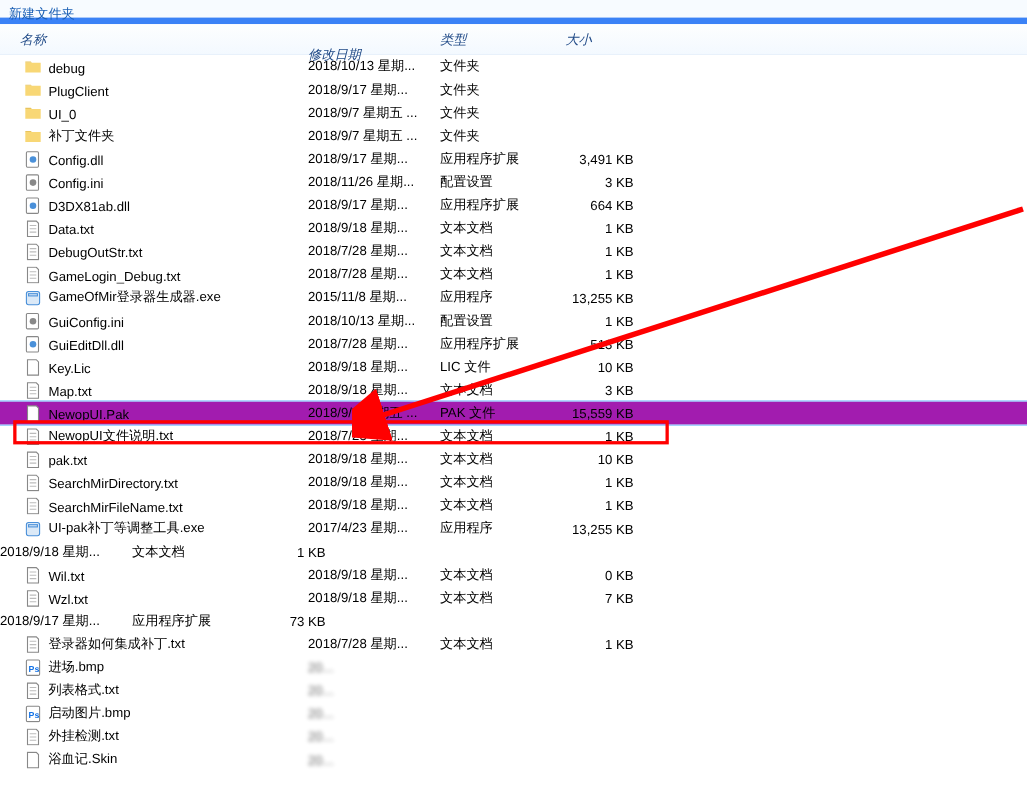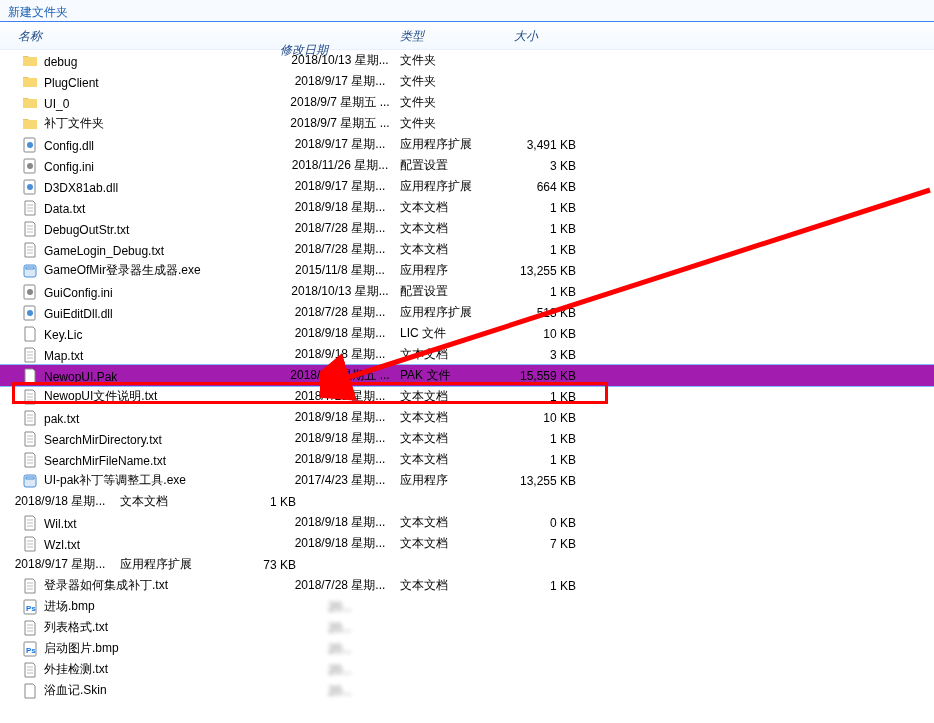--- a/index.html
+++ b/index.html
@@ -9,21 +9,21 @@
       background: #fff;
       color: #000;
       width: 934px;
       height: 723px;
       overflow: hidden;
       position: relative;
     }
     .breadcrumb {
       padding: 4px 8px;
       color: #1a5fb4;
-      border-bottom: 1px solid #3b82f6;
+      border-bottom: 6px solid #3b82f6;
       background: #f7fbff;
       height: 22px;
     }
     .header-row {
       display: flex;
       align-items: center;
       padding: 6px 0;
       border-bottom: 1px solid #e8f1fb;
       background: linear-gradient(#fdfefe, #f3f9ff);
       color: #204a87;
@@ -56,21 +56,21 @@
       opacity: 0.6;
     }
     .cell-name {
       width: 280px;
       display: flex;
       align-items: flex-end;
       padding-left: 22px;
       overflow: hidden;
       text-overflow: ellipsis;
     }
-    .cell-date { width: 120px; overflow: hidden; text-overflow: ellipsis; text-align: center; }
+    .cell-date { width: 120px; overflow: hidden; text-overflow: ellipsis; }
     .cell-type { width: 114px; overflow: hidden; text-overflow: ellipsis; }
     .cell-size { width: 98px; text-align: right; padding-right: 36px; }
     .icon {
       width: 16px;
       height: 16px;
       margin-right: 6px;
       display: inline-flex;
       align-items: center;
       justify-content: center;
       flex-shrink: 0;

